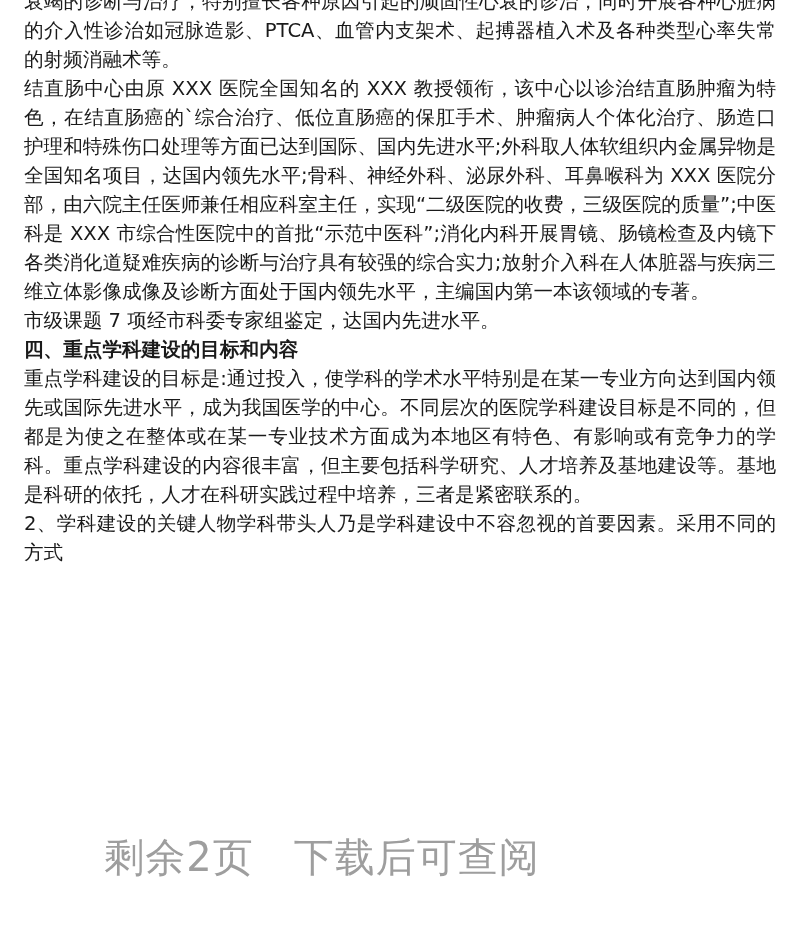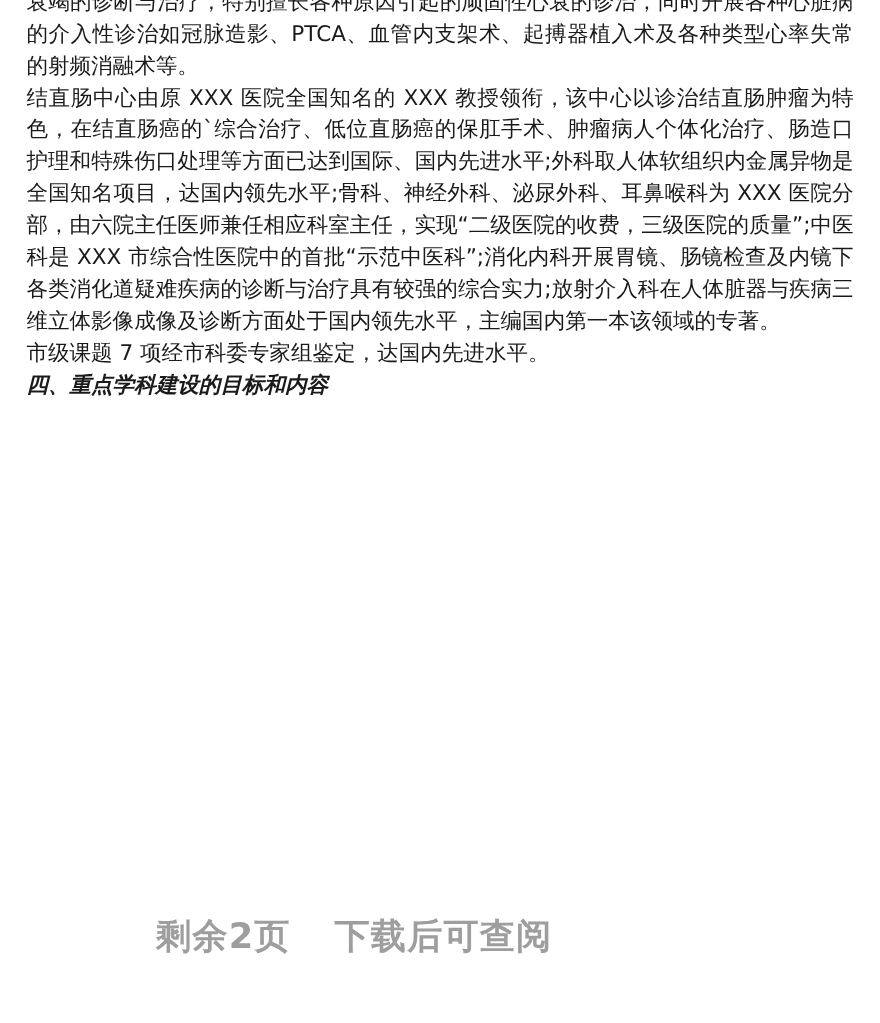--- a/index.html
+++ b/index.html
@@ -26,55 +26,55 @@
       font-size: 19.6px;
       line-height: 29px;
       letter-spacing: 0px;
       text-align: justify;
     }
     .content p {
       margin: 0;
     }
     .content .heading {
       font-weight: bold;
-      font-style: italic;
     }
     .watermark {
       position: absolute;
       color: rgba(200, 200, 200, 0.18);
       font-size: 36px;
       transform: rotate(-45deg);
       pointer-events: none;
       white-space: nowrap;
     }
     .footer {
       position: absolute;
       left: 0;
       top: 830px;
       width: 644px;
       text-align: center;
-      font-size: 32px;
+      font-size: 40px;
       color: #9e9e9e;
       letter-spacing: 1px;
-      font-weight: bold;
     }
     .footer .gap {
       display: inline-block;
       width: 40px;
     }
   </style>
 </head>
 <body>
 
 <div class="page">
   <div class="content">
     <p>衰竭的诊断与治疗，特别擅长各种原因引起的顽固性心衰的诊治，同时开展各种心脏病的介入性诊治如冠脉造影、PTCA、血管内支架术、起搏器植入术及各种类型心率失常的射频消融术等。</p>
     <p>结直肠中心由原 XXX 医院全国知名的 XXX 教授领衔，该中心以诊治结直肠肿瘤为特色，在结直肠癌的`综合治疗、低位直肠癌的保肛手术、肿瘤病人个体化治疗、肠造口护理和特殊伤口处理等方面已达到国际、国内先进水平;外科取人体软组织内金属异物是全国知名项目，达国内领先水平;骨科、神经外科、泌尿外科、耳鼻喉科为 XXX 医院分部，由六院主任医师兼任相应科室主任，实现“二级医院的收费，三级医院的质量”;中医科是 XXX 市综合性医院中的首批“示范中医科”;消化内科开展胃镜、肠镜检查及内镜下各类消化道疑难疾病的诊断与治疗具有较强的综合实力;放射介入科在人体脏器与疾病三维立体影像成像及诊断方面处于国内领先水平，主编国内第一本该领域的专著。</p>
     <p>市级课题 7 项经市科委专家组鉴定，达国内先进水平。</p>
     <p class="heading">四、重点学科建设的目标和内容</p>
+    <p>重点学科建设的目标是:通过投入，使学科的学术水平特别是在某一专业方向达到国内领先或国际先进水平，成为我国医学的中心。不同层次的医院学科建设目标是不同的，但都是为使之在整体或在某一专业技术方面成为本地区有特色、有影响或有竞争力的学科。重点学科建设的内容很丰富，但主要包括科学研究、人才培养及基地建设等。基地是科研的依托，人才在科研实践过程中培养，三者是紧密联系的。</p>
+    <p>2、学科建设的关键人物学科带头人乃是学科建设中不容忽视的首要因素。采用不同的方式</p>
   </div>
 </div>
 
 <div class="watermark" style="left:560px; top:250px;">　</div>
 
 <div class="footer">
   <span>剩余2页</span><span class="gap"></span><span>下载后可查阅</span>
 </div>
 
 </body></html>

